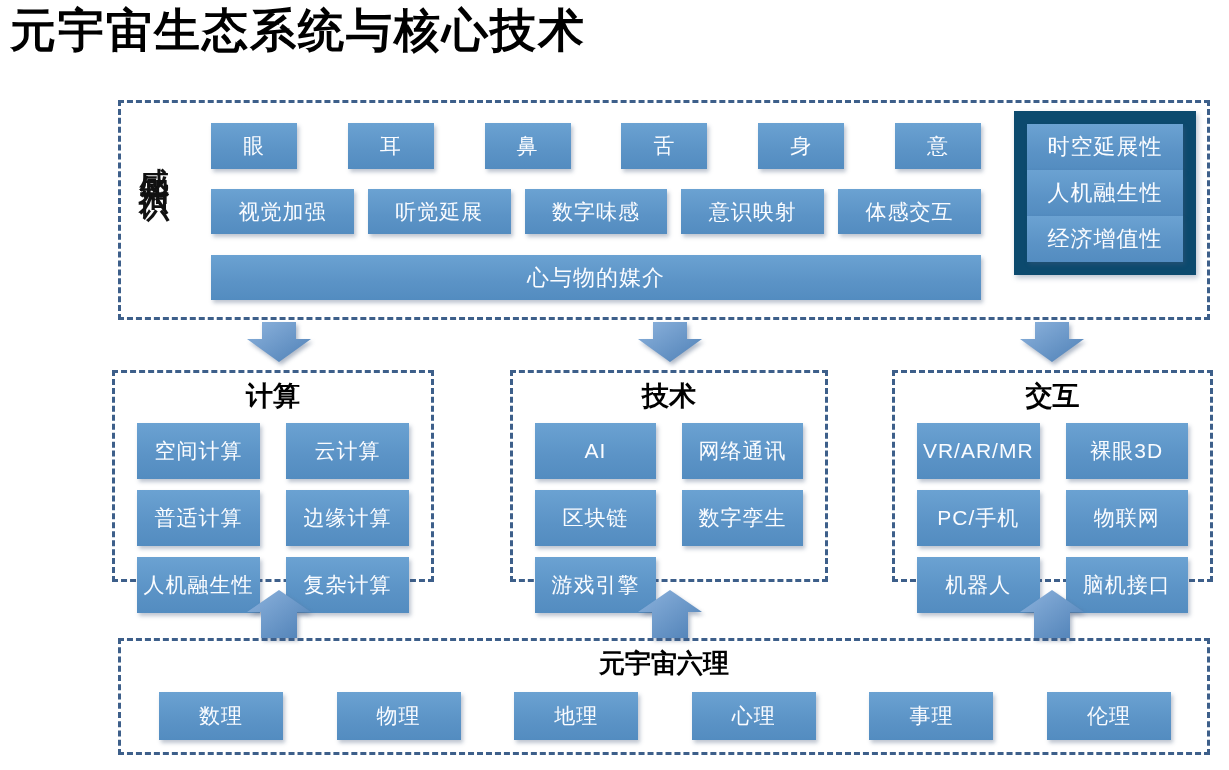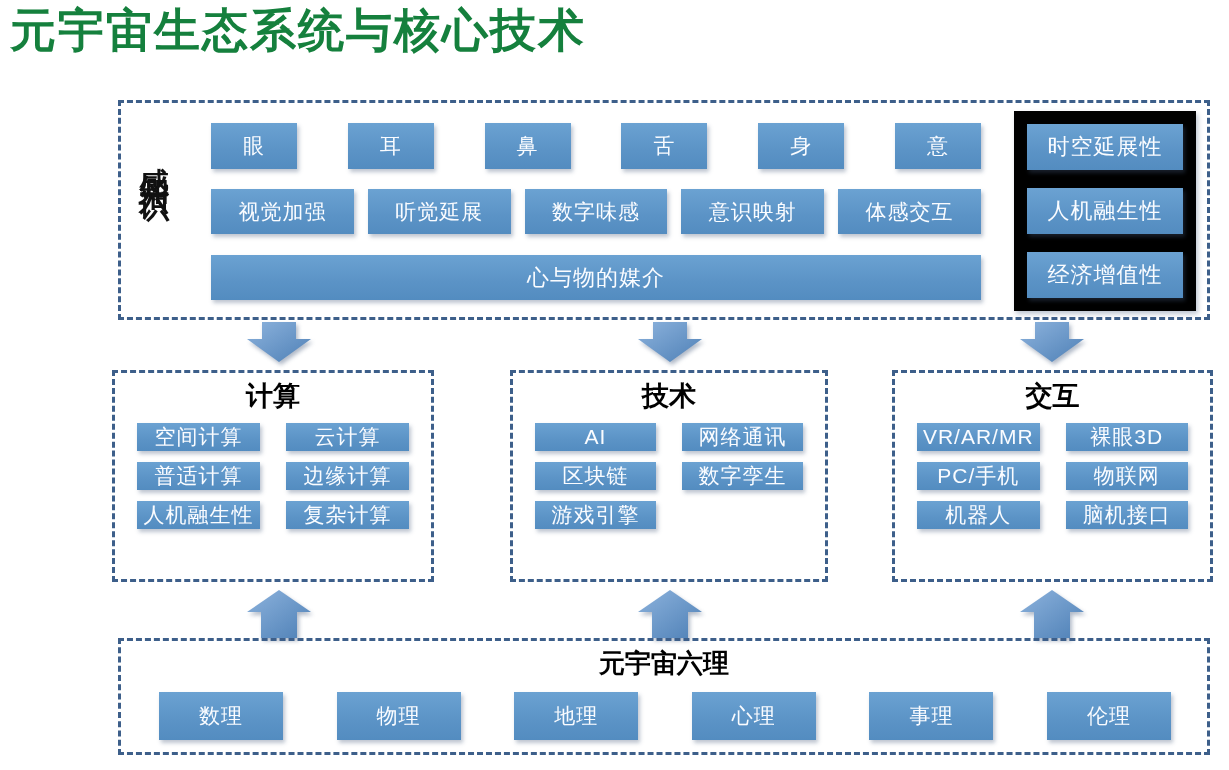--- a/index.html
+++ b/index.html
@@ -2,21 +2,21 @@
 <html><head>
 <meta charset="utf-8">
 <style>
   html,body { margin:0; padding:0; background:#ffffff; }
   .canvas {
     position:relative; width:1229px; height:770px; background:#ffffff;
     font-family:"Liberation Sans","DejaVu Sans",sans-serif; overflow:hidden;
   }
   .main-title {
     position:absolute; left:10px; top:0px; margin:0;
-    font-size:46px; font-weight:bold; color:#15803d; letter-spacing:2px;
+    font-size:46px; font-weight:bold; color:#000000; letter-spacing:2px;
   }
   .panel { position:absolute; border:3px dashed #3d5f8a; box-sizing:border-box; }
 
   
   .top-panel { left:118px; top:100px; width:1092px; height:220px; }
   .vlabel {
     position:absolute; left:18px; top:40px;
     writing-mode:vertical-rl; text-orientation:upright;
     font-size:30px; font-weight:bold; color:#111; letter-spacing:8px; line-height:1;
   }
@@ -28,38 +28,38 @@
   .widebar { height:45px; font-size:22px;font-family:Liberation Serif, serif; }
 
   .bbox {
     background:linear-gradient(180deg,#6ba2d2 0%,#5b93c6 60%,#538cc0 100%);
     color:#fafcff; display:flex; align-items:center; justify-content:center;
     box-shadow:2px 3px 4px rgba(70,90,120,0.35);
     letter-spacing:1px; white-space:nowrap;
   }
 
   .side-panel {
-    position:absolute; right:11px; top:8px; width:182px; height:200px;
-    background:#000000; box-shadow:2px 3px 5px rgba(90,110,140,0.40);
+    position:absolute; right:11px; top:8px; width:182px; height:164px;
+    background:#0c4a6e; box-shadow:2px 3px 5px rgba(90,110,140,0.40);
     display:flex; flex-direction:column; justify-content:space-between;
     padding:13px; box-sizing:border-box;
   }
   .side-panel .bbox { height:46px; font-size:22px; }
 
   
   .mid { top:370px; height:212px; }
   .mid-left   { left:112px; width:322px;font-family:Liberation Mono, monospace; }
   .mid-center { left:510px; width:318px; }
   .mid-right  { left:892px; width:321px; }
   .sec-title { text-align:center; font-size:27px; font-weight:bold; color:#000; margin:5px 0 0 0; }
   .grid {
     display:grid; grid-template-columns:1fr 1fr;
     column-gap:26px; row-gap:11px; padding:9px 22px 0 22px;
   }
-  .grid .bbox { height:28px; font-size:21px; }
+  .grid .bbox { height:56px; font-size:21px; }
 
   
   .bottom-panel { left:118px; top:638px; width:1092px; height:117px; }
   .bottom-title { text-align:center; font-size:26px; font-weight:bold; color:#000; margin:5px 0 0 0; }
   .bottom-row { display:flex; justify-content:space-between; padding:11px 36px 0 38px; }
   .bottom-row .bbox { width:124px; height:48px; font-size:21px; }
 
   
   .arrow { position:absolute; filter:drop-shadow(2px 3px 2px rgba(80,100,130,0.45)); }
   .arrow-down { top:322px; width:64px; height:40px; }

